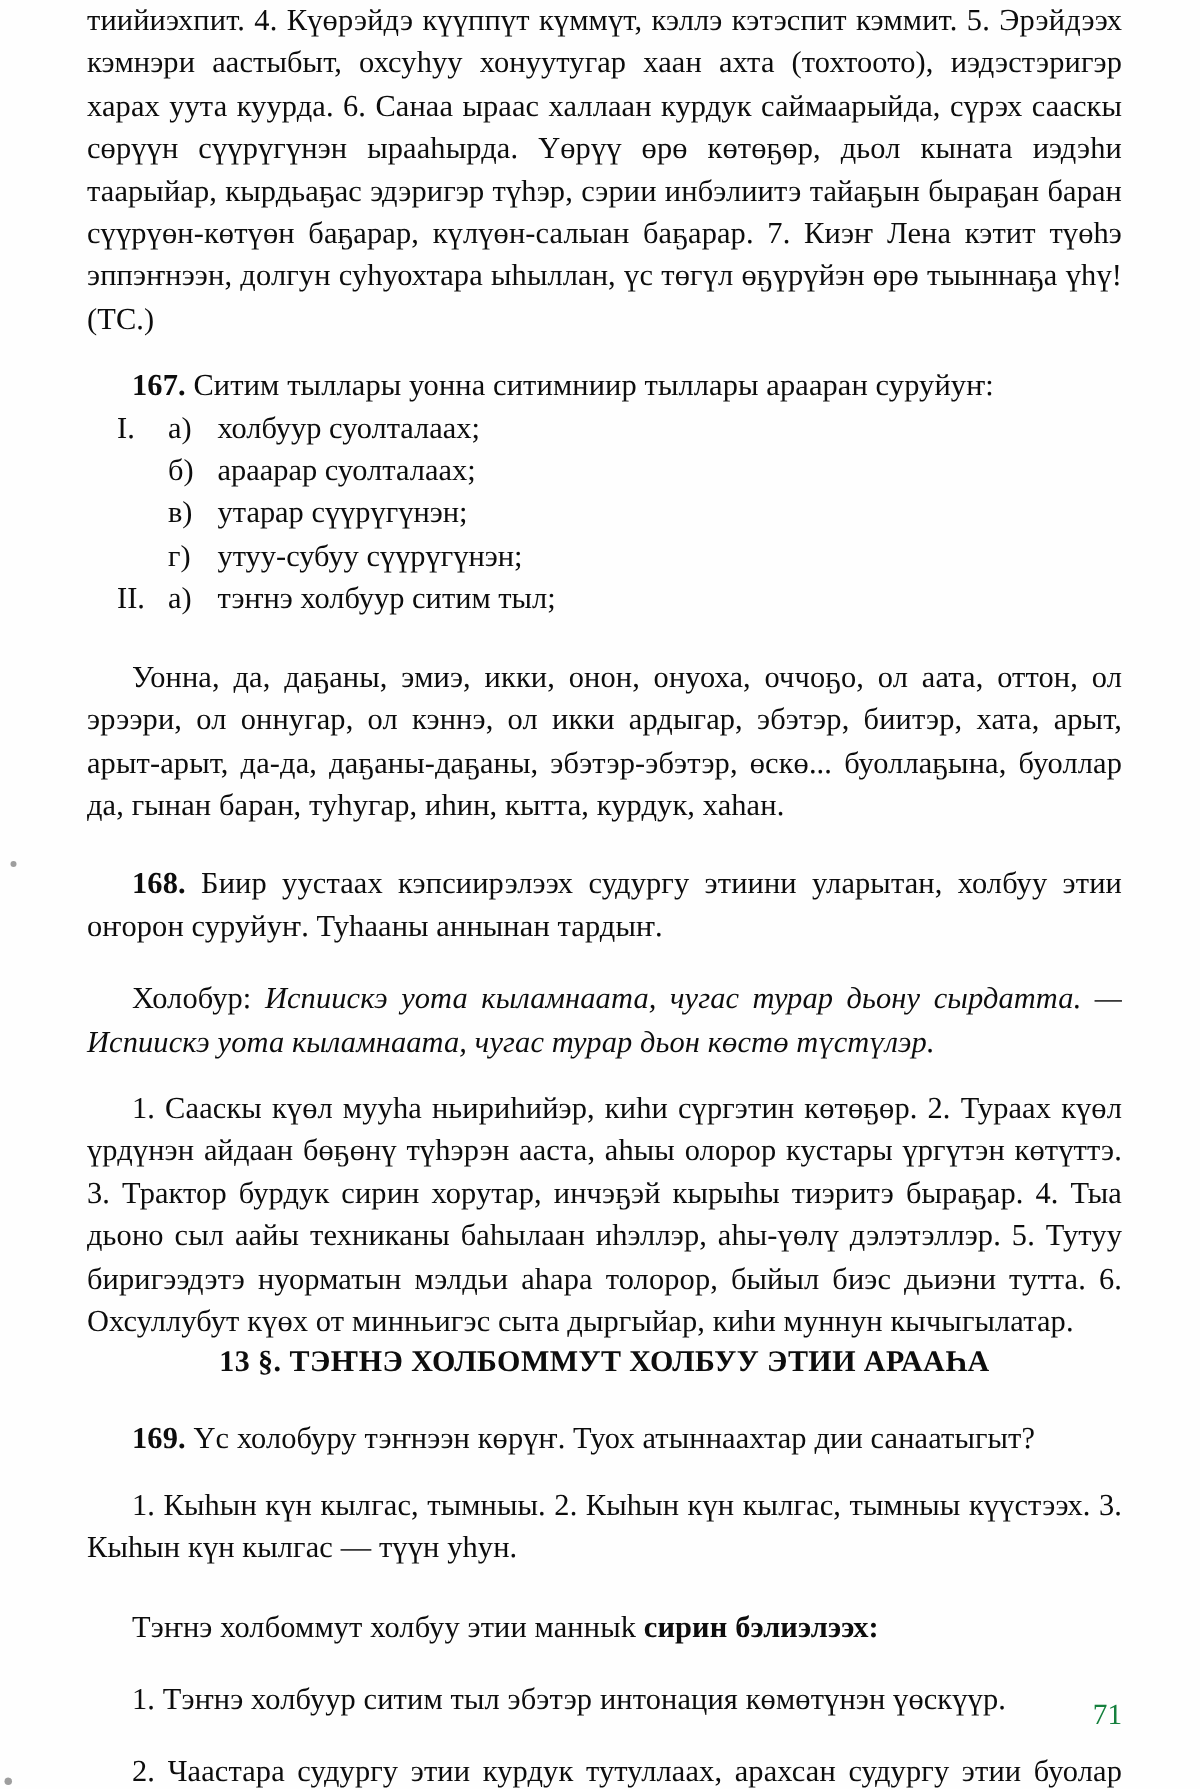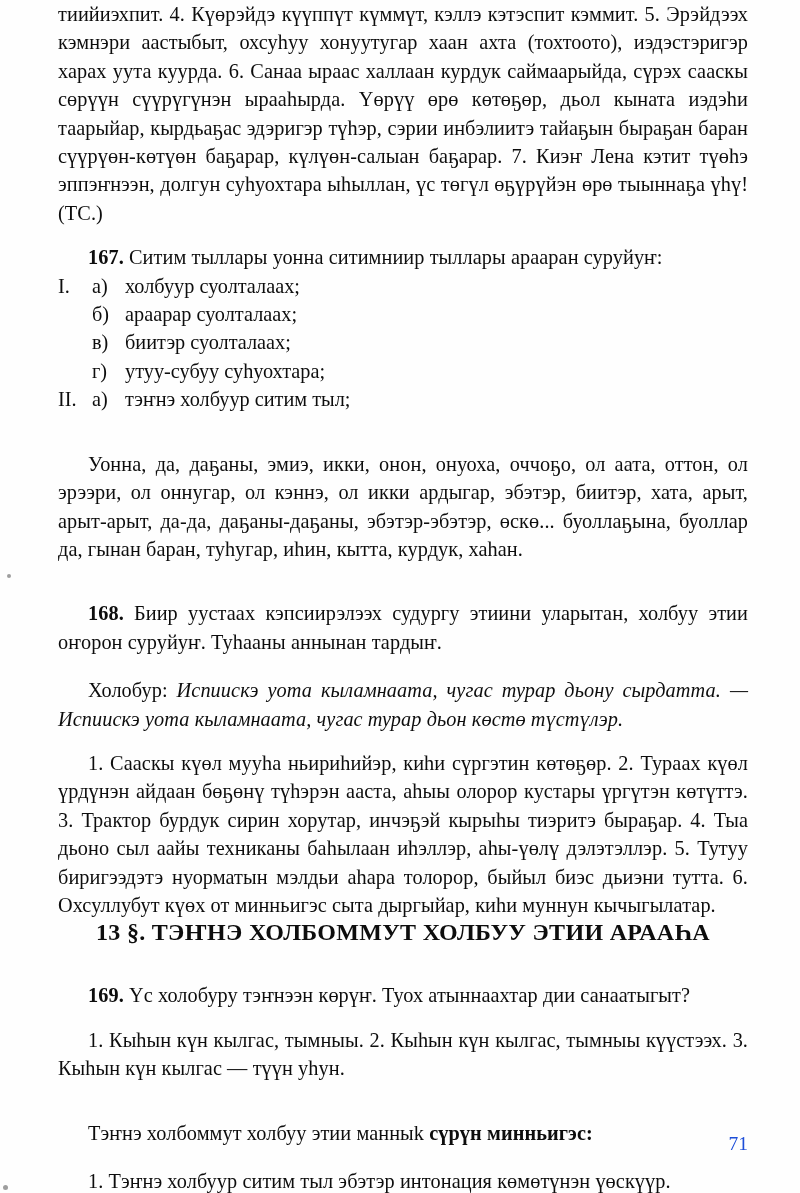--- a/index.html
+++ b/index.html
@@ -34,68 +34,69 @@
   }
   .blk-top {
     margin-top: 0px;
   }
   .indent {
     text-indent: 30px;
   }
   .num {
     font-weight: bold;
   }
-  .sp-before-lg { margin-top: 36px; }
+  .sp-before-lg { margin-top: 24px; }
   .sp-before-md { margin-top: 16px; }
   .sp-before-xs { margin-top: 20px; }
 
   
   .romanlist {
     margin: 0;
     padding: 0;
     list-style: none;
     font-size: 20.3px;
     line-height: 28.4px;
   }
   .romanlist li {
     display: block;
     white-space: nowrap;
+    margin-left: 20px;
   }
   .rn {
     display: inline-block;
     width: 34px;
     text-align: left;
   }
   .rn-blank {
     display: inline-block;
     width: 34px;
   }
   .letter {
     display: inline-block;
     width: 33px;
   }
 
   .heading {
     text-align: center;
     font-weight: bold;
-    font-size: 24px;
+    font-size: 20px;
     line-height: 26px;
     letter-spacing: 0.3px;
     margin: 0;
   }
   .italic { font-style: italic; }
   .bold { font-weight: bold; }
 
   #folio {
     position: absolute;
     right: 52px;
     top: 1133px;
     font-family: "Liberation Serif", "DejaVu Serif", serif;
     font-size: 19.5px;
-    color: #1d4ed8;
+    color: #15803d;
   }
   
   .speck {
     position: absolute;
     background: #8d8d8d;
     border-radius: 50%;
     opacity: .85;
   }
   #speck-a { left: 7px;  top: 574px; width: 4px; height: 4px; }
   #speck-b { left: 3px;  top: 1185px; width: 5px; height: 5px; }
@@ -114,24 +115,24 @@
     </p>
 
     <ul class="romanlist">
       <li>
         <span class="rn">I.</span><span class="letter">а)</span><span>холбуур суолталаах;</span>
       </li>
       <li>
         <span class="rn-blank"></span><span class="letter">б)</span><span>араарар суолталаах;</span>
       </li>
       <li>
-        <span class="rn-blank"></span><span class="letter">в)</span><span>биитэр суолталаах;</span>
+        <span class="rn-blank"></span><span class="letter">в)</span><span>утарар сүүрүгүнэн;</span>
       </li>
       <li>
-        <span class="rn-blank"></span><span class="letter">г)</span><span>утуу-субуу суһуохтара;</span>
+        <span class="rn-blank"></span><span class="letter">г)</span><span>утуу-субуу сүүрүгүнэн;</span>
       </li>
       <li>
         <span class="rn">II.</span><span class="letter">а)</span><span>тэҥнэ холбуур ситим тыл;</span>
       </li>
     </ul>
 
     <p class="para indent sp-before-lg">Уонна, да, даҕаны, эмиэ, икки, онон, онуоха, оччоҕо, ол аата, оттон, ол эрээри, ол оннугар, ол кэннэ, ол икки ардыгар, эбэтэр, биитэр, хата, арыт, арыт-арыт, да-да, даҕаны-даҕаны, эбэтэр-эбэтэр, өскө... буоллаҕына, буоллар да, гынан баран, туһугар, иһин, кытта, курдук, хаһан.</p>
 
     <p class="para indent sp-before-lg">
       <span class="num">168.</span><span>&nbsp;</span><span>Биир уустаах кэпсиирэлээх судургу этиини уларытан, холбуу этии оҥорон суруйуҥ. Туһааны аннынан тардыҥ.</span>
@@ -145,21 +146,21 @@
 
     <p class="heading sp-before-lg">13 §. ТЭҤНЭ ХОЛБОММУТ ХОЛБУУ ЭТИИ АРААҺА</p>
 
     <p class="para indent sp-before-lg">
       <span class="num">169.</span><span>&nbsp;</span><span>Үс холобуру тэҥнээн көрүҥ. Туох атыннаахтар дии санаатыгыт?</span>
     </p>
 
     <p class="para indent sp-before-md">1. Кыһын күн кылгас, тымныы. 2. Кыһын күн кылгас, тымныы күүстээх. 3. Кыһын күн кылгас — түүн уһун.</p>
 
     <p class="para indent sp-before-lg">
-      <span>Тэҥнэ холбоммут холбуу этии манныk</span><span>&nbsp;</span><span class="bold">сүрүн минньигэс:</span>
+      <span>Тэҥнэ холбоммут холбуу этии манныk</span><span>&nbsp;</span><span class="bold">сирин бэлиэлээх:</span>
     </p>
 
     <p class="para indent sp-before-xs">1. Тэҥнэ холбуур ситим тыл эбэтэр интонация көмөтүнэн үөскүүр.</p>
 
     <p class="para indent sp-before-xs">2. Чаастара судургу этии курдук тутуллаах, арахсан судургу этии буолар формалаах.</p>
 
   </div>
 
   <div id="folio">71</div>
 

